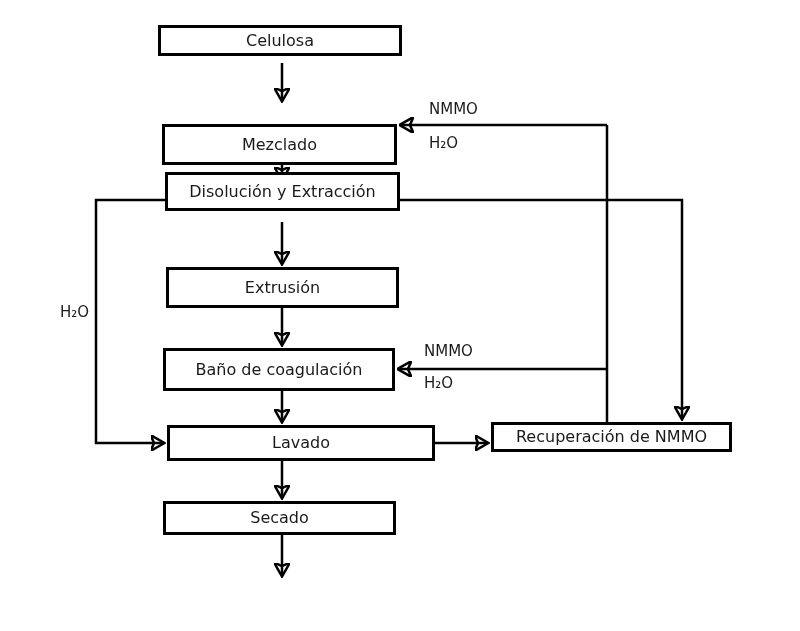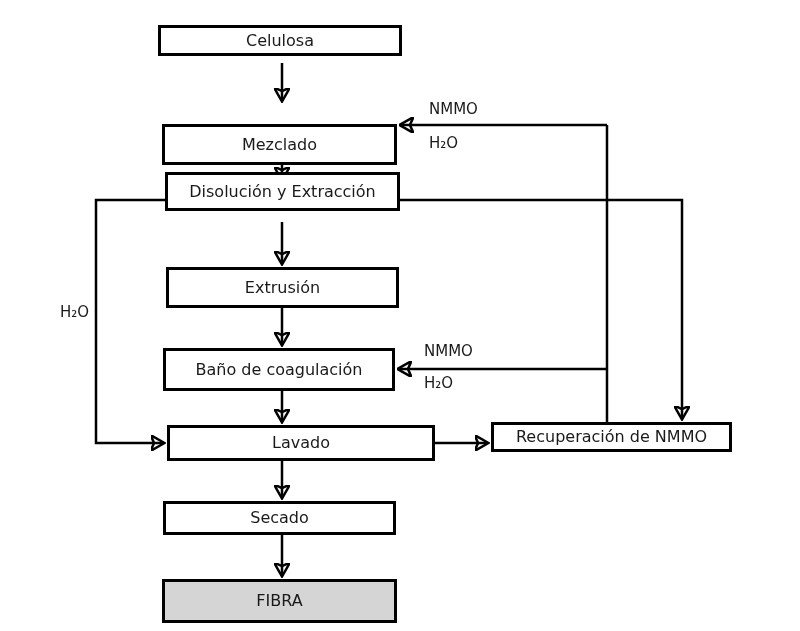--- a/index.html
+++ b/index.html
@@ -97,21 +97,20 @@
     <path d="M282,535 V576" marker-end="url(#arr)"></path>
   </svg>
 
   <div class="node" id="n-celulosa">Celulosa</div>
   <div class="node" id="n-mezclado">Mezclado</div>
   <div class="node" id="n-disolucion">Disolución y Extracción</div>
   <div class="node" id="n-extrusion">Extrusión</div>
   <div class="node" id="n-bano">Baño de coagulación</div>
   <div class="node" id="n-lavado">Lavado</div>
   <div class="node" id="n-secado">Secado</div>
-  <div class="node" id="n-fibra">FIBRA</div>
   <div class="node" id="n-recuperacion">Recuperación de NMMO</div>
 
   <span class="lbl" id="l-nmmo-mezclado">NMMO</span>
   <span class="lbl" id="l-h2o-mezclado">H₂O</span>
   <span class="lbl" id="l-nmmo-bano">NMMO</span>
   <span class="lbl" id="l-h2o-bano">H₂O</span>
   <span class="lbl" id="l-h2o-lavado">H₂O</span>
 
 </div>
 

